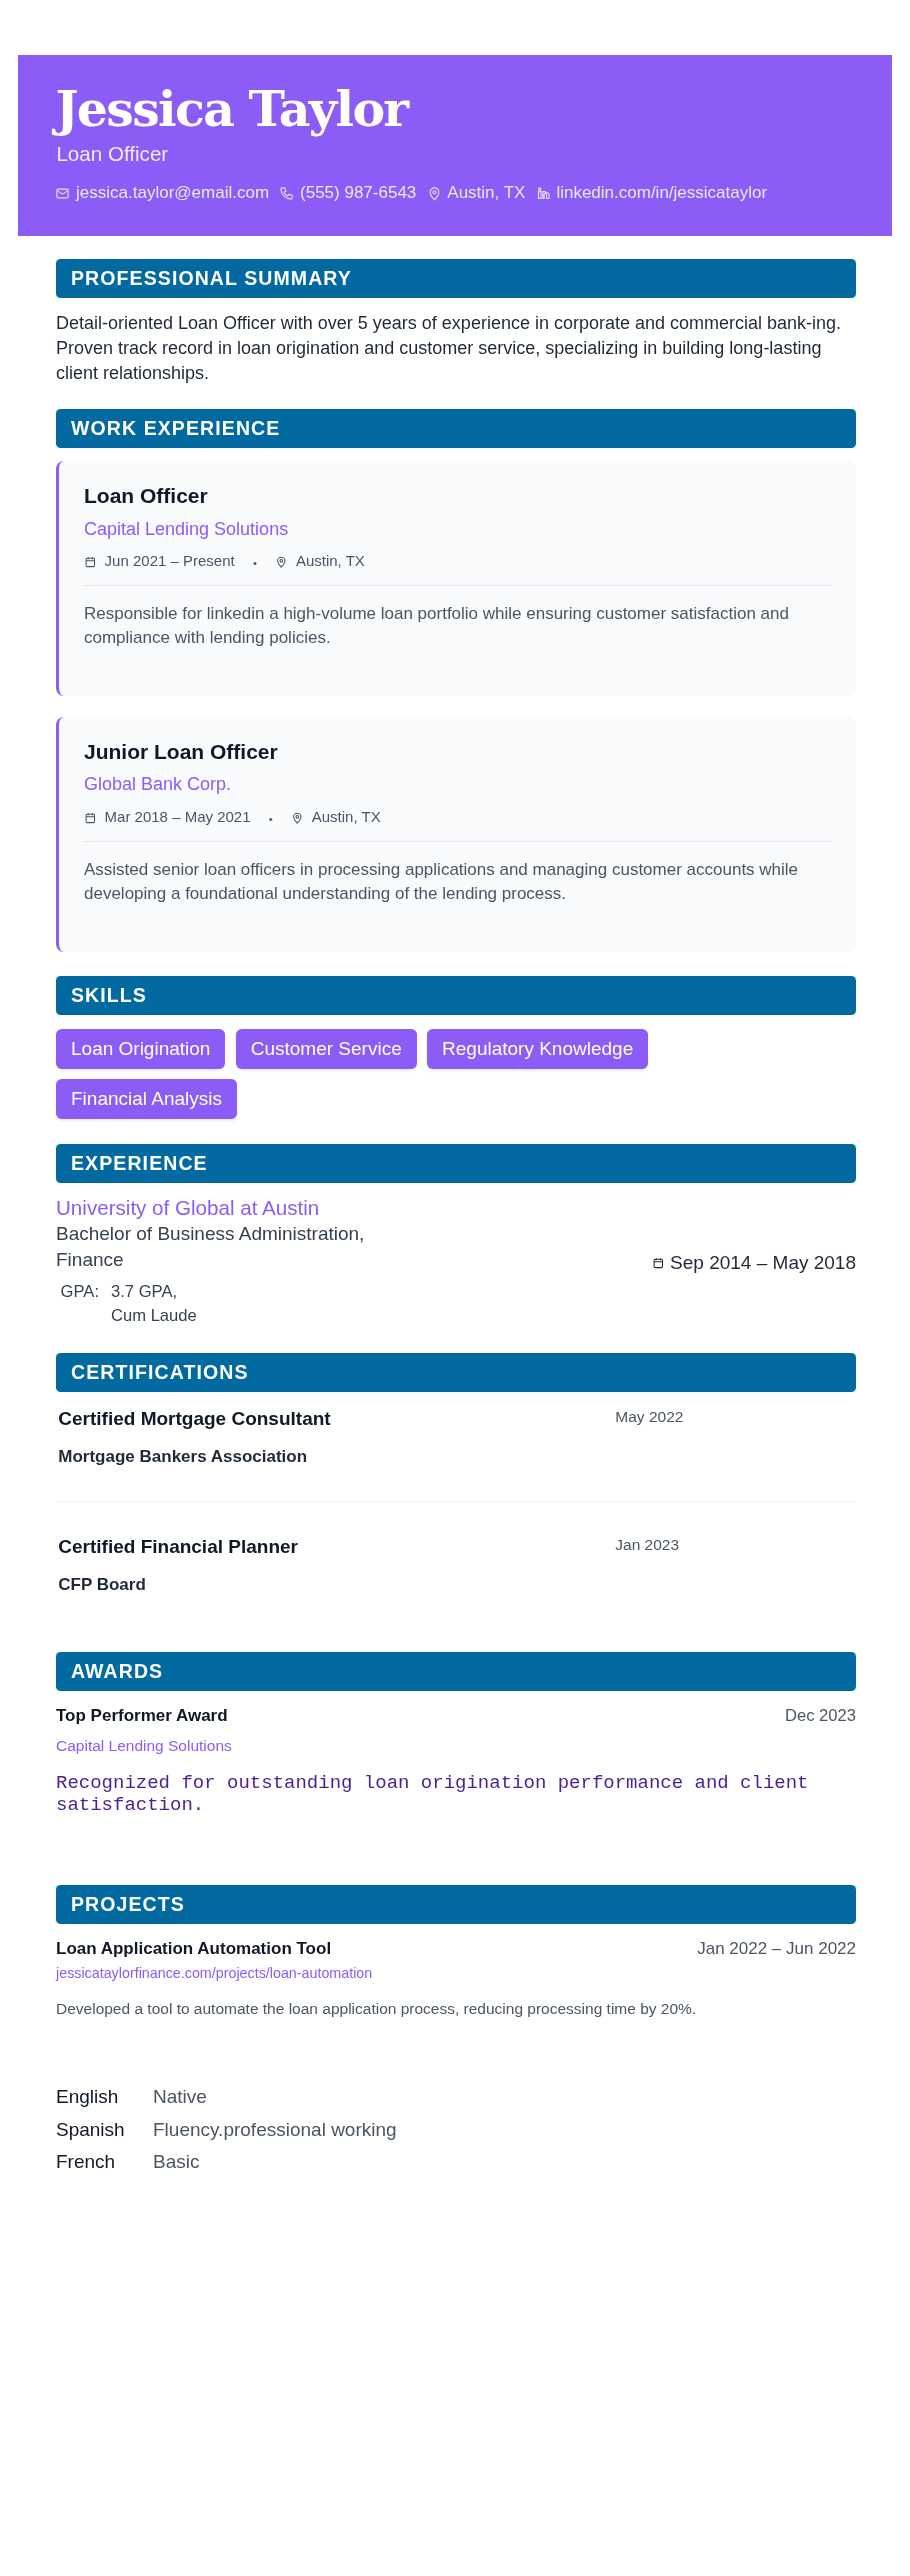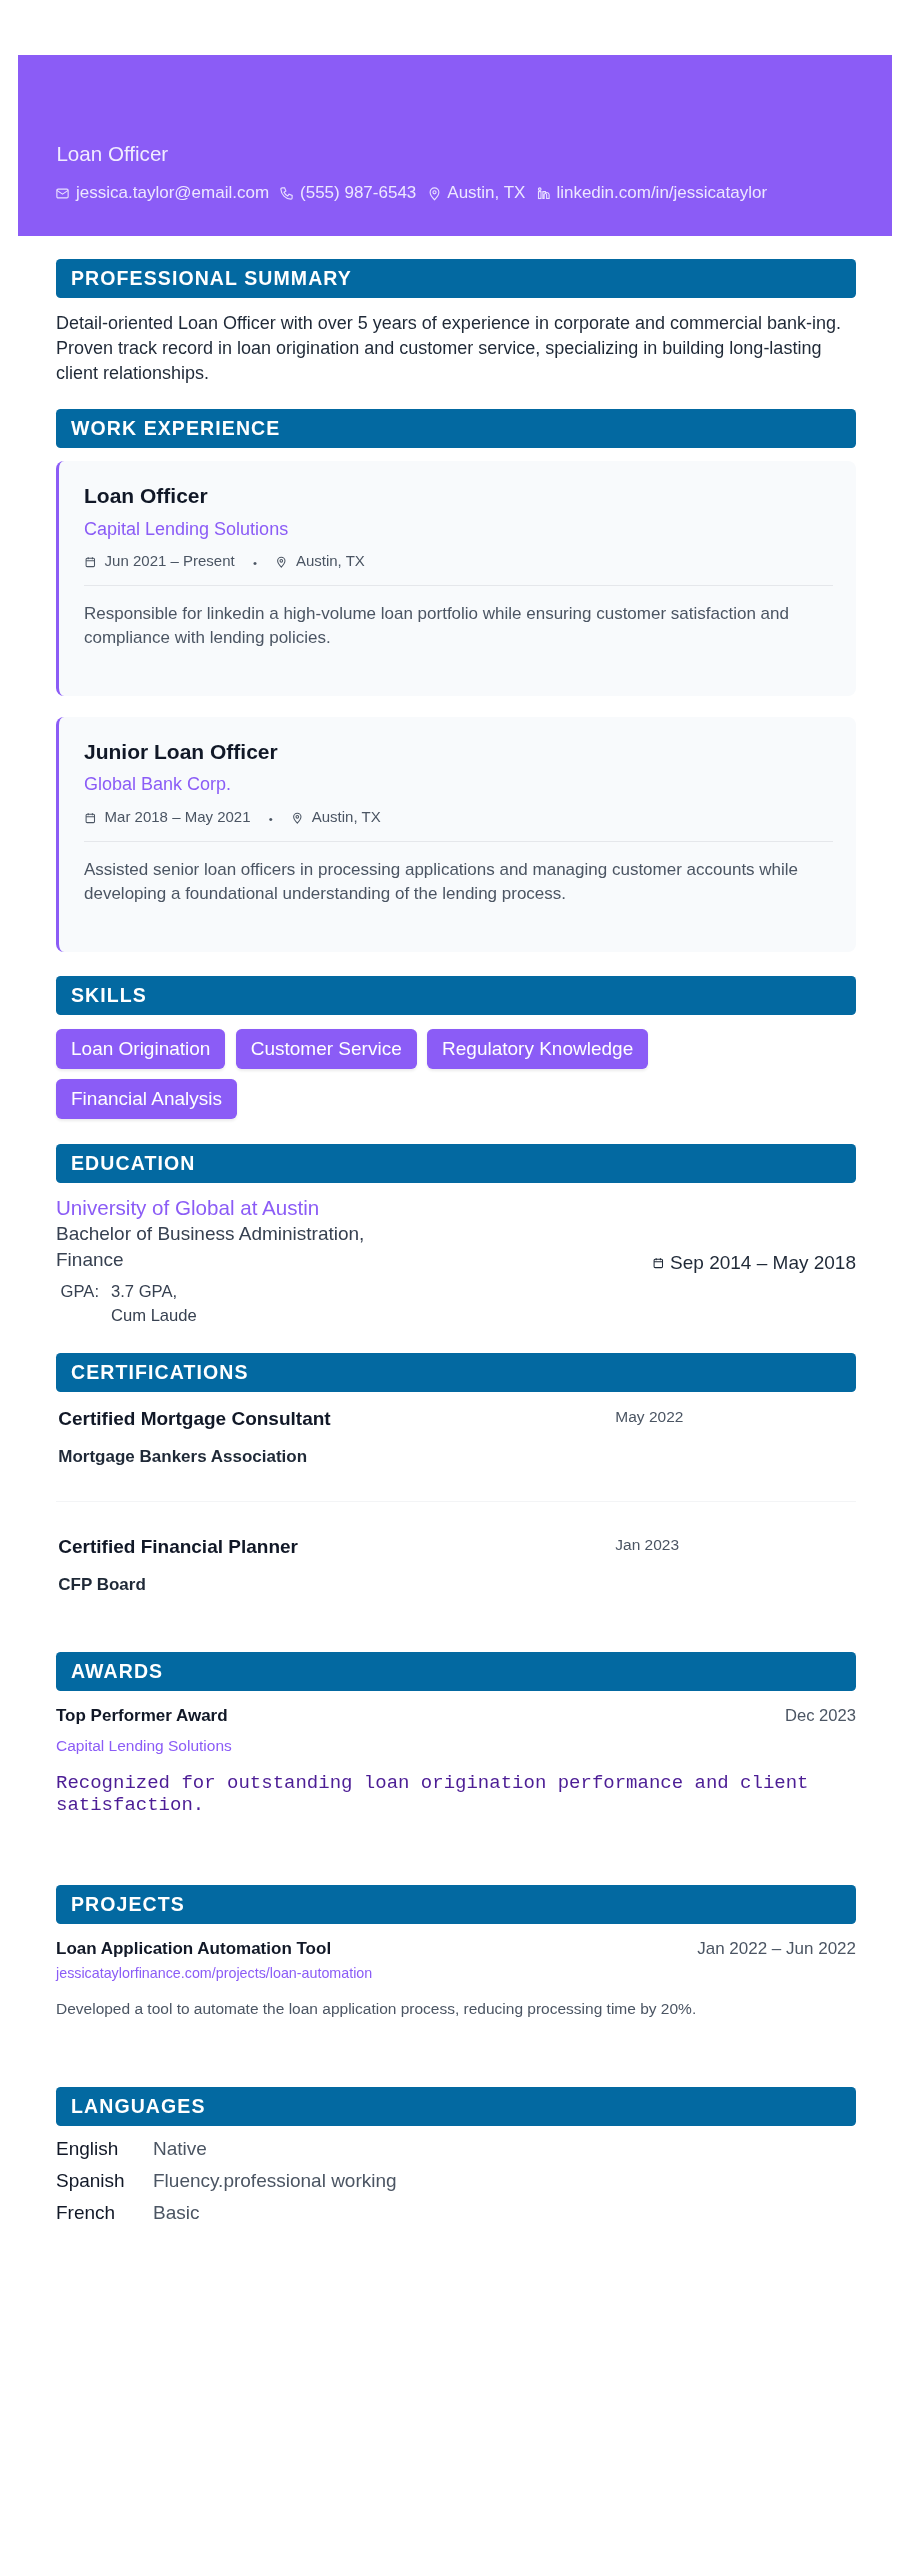--- a/index.html
+++ b/index.html
@@ -57,20 +57,21 @@
 
   .lang { display: flex; font-size: 19px; margin-top: 12.6px; line-height: 20.6px; }
   .lang + .lang { margin-top: 11.5px; }
   .lang-name { width: 97px; color: #111827; }
   .lang-level { color: #4b5563; }
 </style>
 </head>
 <body>
 
 <header class="header">
+  <h1 class="name">Jessica Taylor</h1>
   <div class="role">Loan Officer</div>
   <div class="contacts">
     <div class="contact">
       <svg viewBox="0 0 24 24">
           <rect x="3" y="5" width="18" height="14" rx="2"></rect>
           <path d="M3 7l9 6 9-6"></path>
         </svg>
       <span>jessica.taylor@email.com</span>
     </div>
     <div class="contact">
@@ -152,21 +153,21 @@
     <h2 class="section-head">SKILLS</h2>
     <div class="skills">
       <span class="skill">Loan Origination</span>
       <span class="skill">Customer Service</span>
       <span class="skill">Regulatory Knowledge</span>
       <span class="skill" style="margin-right:344px;">Financial Analysis</span>
     </div>
   </section>
 
   <section style="margin-top:25px;">
-    <h2 class="section-head">EDUCATION</h2>
+    <h2 class="section-head">EXPERIENCE</h2>
     <div class="edu">
       <div>
         <div class="edu-school">University of Global at Austin</div>
         <div class="edu-degree">Bachelor of Business Administration, Finance</div>
         <div class="edu-gpa">
           <span class="lbl">GPA:</span>
           <span>
             <div>3.7 GPA,</div>
             <div>Cum Laude</div>
           </span>
@@ -215,21 +216,20 @@
     <h2 class="section-head">PROJECTS</h2>
     <div class="proj-row">
       <span class="proj-title">Loan Application Automation Tool</span>
       <span class="proj-date">Jan 2022 – Jun 2022</span>
     </div>
     <div class="proj-link">jessicataylorfinance.com/projects/loan-automation</div>
     <p class="proj-desc">Developed a tool to automate the loan application process, reducing processing time by 20%.</p>
   </section>
 
   <section style="margin-top:69px;">
-    <h2 class="section-head">LANGUAGES</h2>
     <div class="lang">
       <span class="lang-name">English</span>
       <span class="lang-level">Native</span>
     </div>
     <div class="lang">
       <span class="lang-name">Spanish</span>
       <span class="lang-level">Fluency.professional working</span>
     </div>
     <div class="lang">
       <span class="lang-name">French</span>

